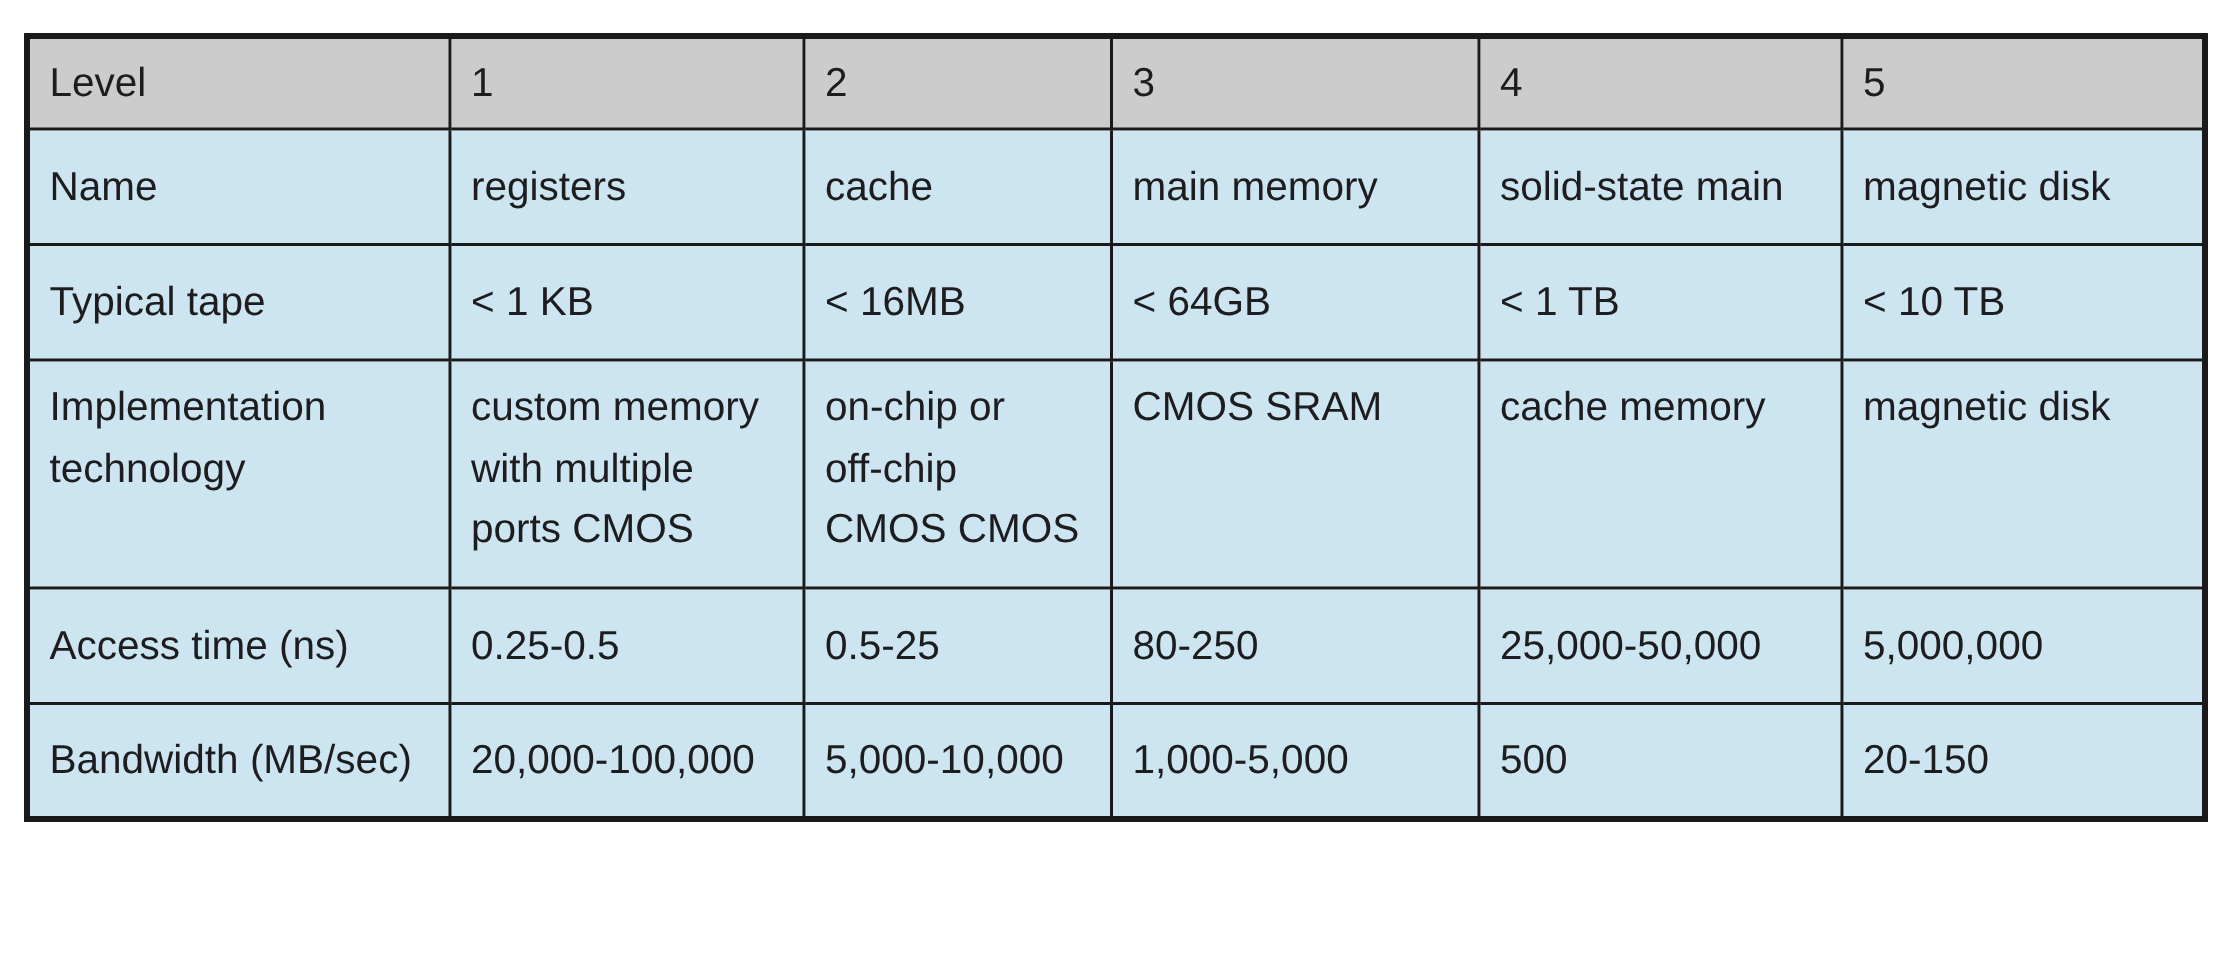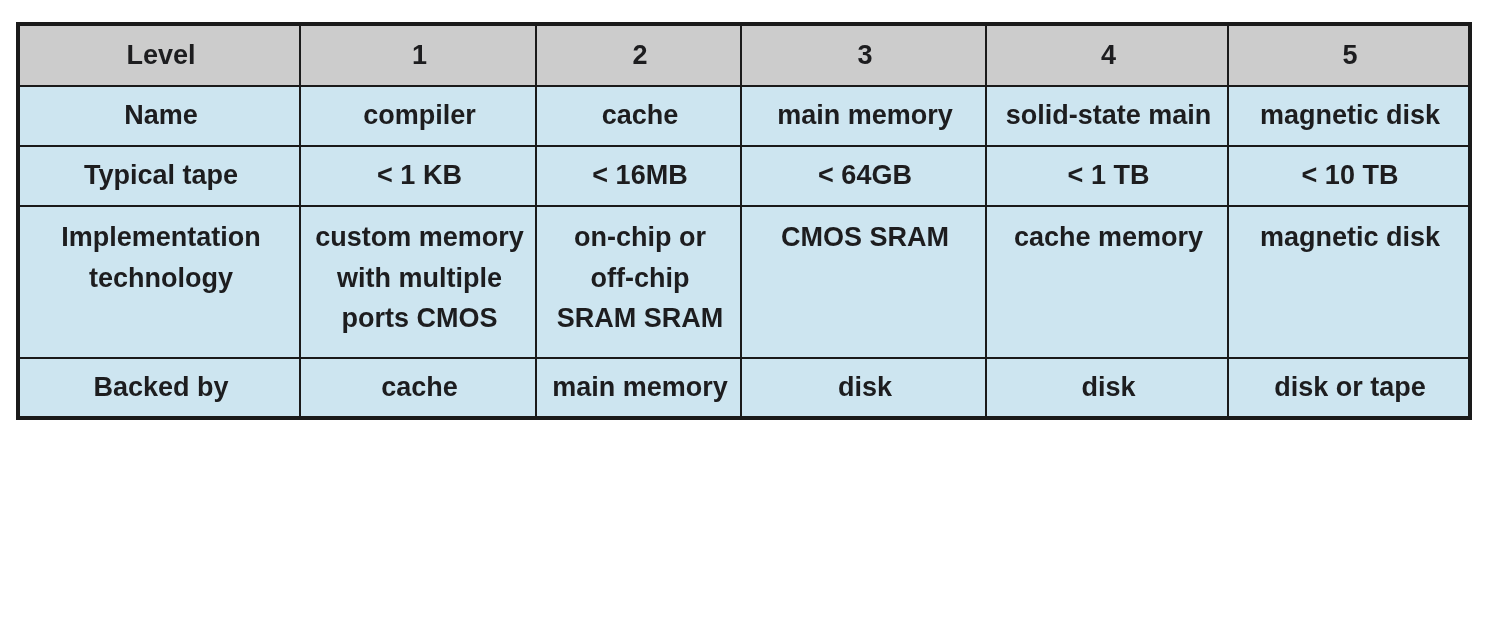--- a/index.html
+++ b/index.html
@@ -20,29 +20,29 @@
     table-layout:fixed;
     margin:22px 0 0 16px;
     width:1452px;
     border:4px solid var(--border);
     font-size:27px;
     line-height:1.45;
   }
   .storage th,.storage td{
     border:2px solid var(--border);
     padding:4px 10px 4px 13px;
-    text-align:center;
+    text-align:left;
     vertical-align:middle;
     white-space:pre-line;
     overflow:hidden;
-    font-weight:bold;
+    font-weight:normal;
   }
   .storage tr.header-row{height:62px;}
   .storage tr.header-row th{background:var(--header-bg);}
-  .storage tr.body-row{height:60px;}
+  .storage tr.body-row{height:77px;}
   .storage tr.body-row td{background:var(--body-bg);}
   .storage tr.tall-row{height:152px;}
   .storage tr.tall-row td{vertical-align:top;padding-top:10px;line-height:1.5;}
 </style>
 </head>
 <body>
 
 <table class="storage">
   <colgroup>
     <col style="width:282px">
@@ -57,21 +57,21 @@
       <th>Level</th>
       <th>1</th>
       <th>2</th>
       <th>3</th>
       <th>4</th>
       <th>5</th>
     </tr>
 
     <tr class="body-row">
       <td>Name</td>
-      <td>compiler</td>
+      <td>registers</td>
       <td>cache</td>
       <td>main memory</td>
       <td>solid-state main</td>
       <td>magnetic disk</td>
     </tr>
 
     <tr class="body-row">
       <td>Typical tape</td>
       <td>&lt; 1 KB</td>
       <td>&lt; 16MB</td>
@@ -81,31 +81,39 @@
     </tr>
 
     <tr class="body-row tall-row">
       <td>Implementation
 technology</td>
       <td>custom memory
 with multiple
 ports CMOS</td>
       <td>on-chip or
 off-chip
-SRAM SRAM</td>
+CMOS CMOS</td>
       <td>CMOS SRAM</td>
       <td>cache memory</td>
       <td>magnetic disk</td>
     </tr>
 
+    <tr class="body-row">
+      <td>Access time (ns)</td>
+      <td>0.25-0.5</td>
+      <td>0.5-25</td>
+      <td>80-250</td>
+      <td>25,000-50,000</td>
+      <td>5,000,000</td>
+    </tr>
+
+    <tr class="body-row">
+      <td>Bandwidth (MB/sec)</td>
+      <td>20,000-100,000</td>
+      <td>5,000-10,000</td>
+      <td>1,000-5,000</td>
+      <td>500</td>
+      <td>20-150</td>
+    </tr>
 
 
-
-    <tr class="body-row">
-      <td>Backed by</td>
-      <td>cache</td>
-      <td>main memory</td>
-      <td>disk</td>
-      <td>disk</td>
-      <td>disk or tape</td>
-    </tr>
   </tbody>
 </table>
 
 </body></html>

